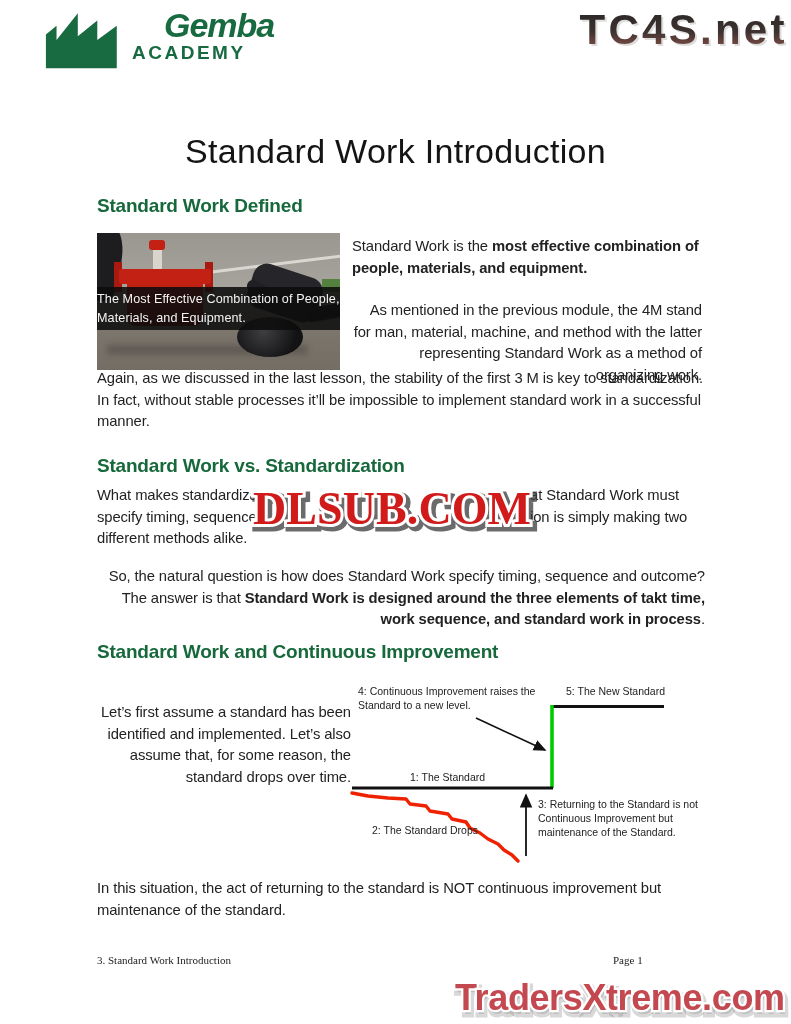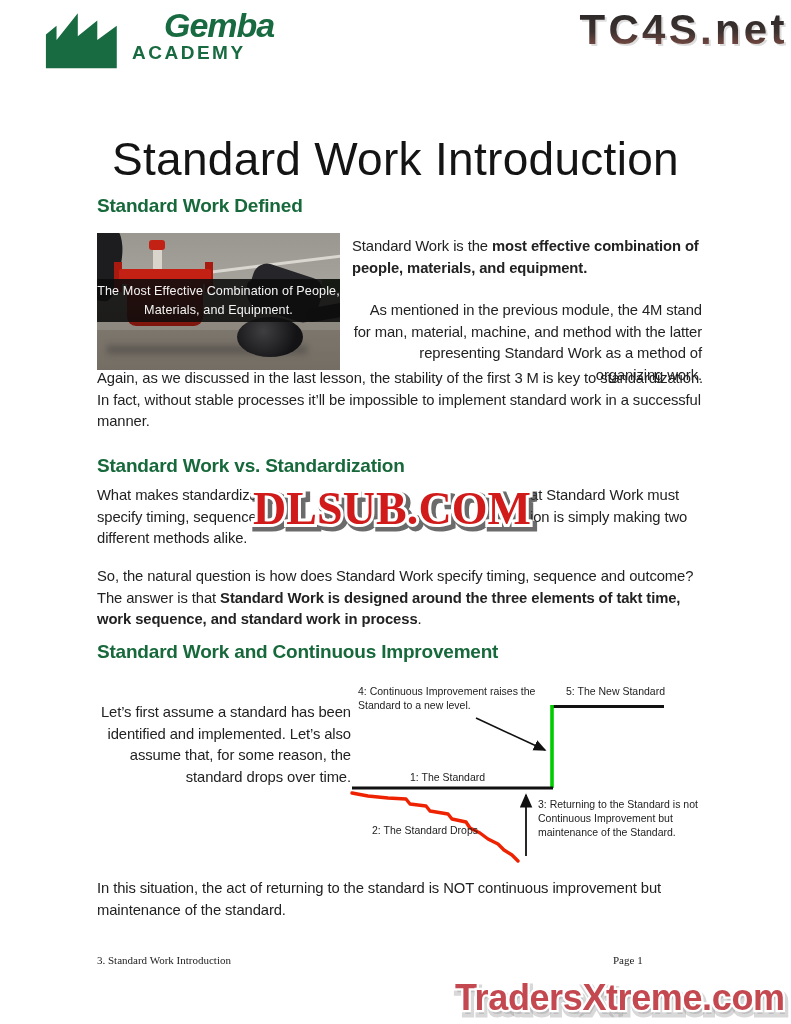--- a/index.html
+++ b/index.html
@@ -8,31 +8,31 @@
           font-family:"Liberation Sans", sans-serif; color:#1f1f1f; }
   .abs { position:absolute; }
 
   
   .logo { left:44px; top:8px; display:flex; align-items:flex-start; }
   .logo-text { margin-left:8px; display:flex; flex-direction:column; }
   .logo-name { font-size:34px; font-weight:bold; font-style:italic; color:#186A40; line-height:34px; letter-spacing:-1px;margin-left:32px; }
   .logo-sub  { font-size:19px; font-weight:bold; color:#186A40; letter-spacing:2.5px; line-height:22px; }
 
   
-  .doc-title { left:0; top:132px; width:791px; text-align:center; font-size:46px; font-weight:400;
+  .doc-title { left:0; top:132px; width:791px; text-align:center; font-size:34px; font-weight:400;
                color:#141414; letter-spacing:0.3px; }
   .h-green { font-size:19px; font-weight:bold; color:#17693B; letter-spacing:-0.2px; }
   .h1 { left:97px; top:195px; }
   .h2 { left:97px; top:455px; }
   .h3 { left:97px; top:641px; }
   .body-text { font-size:14.8px; line-height:21.5px; letter-spacing:-0.1px; color:#222; }
   .col-right1 { left:352px; top:236px; width:350px; }
   .para-gap { margin-top:21px;text-align:right; }
   .p-again { left:97px; top:368px; width:608px; }
-  .p-so    { left:97px; top:566px; width:608px; }
+  .p-so    { left:97px; top:566px; width:608px;text-align:right; }
   .col-left3 { left:97px; top:681px; width:254px; }
   .p-situation { left:97px; top:878px; width:608px; }
 
   
   .p-obscured { left:97px; top:485px; width:608px; }
   .ob-line { position:relative; height:21.5px; }
   .ob-right { position:absolute; left:433px; top:0; }
 
   
   .photo { left:97px; top:233px; width:243px; height:137px; overflow:hidden;
@@ -46,22 +46,22 @@
   .ph-body { position:absolute; left:30px; top:51px; width:76px; height:42px; background:linear-gradient(#c32113,#7c150c); border-radius:0 0 9px 9px; }
   .ph-hoop { position:absolute; left:56px; top:14px; width:9px; height:24px; background:#d9d5cd; }
   .ph-hooptip { position:absolute; left:52px; top:7px; width:16px; height:10px; background:#c32113; border-radius:3px; }
   .ph-crew { position:absolute; left:152px; top:37px; width:72px; height:46px; background:#26262a; border-radius:14px; transform:rotate(18deg); }
   .ph-arm { position:absolute; left:148px; top:55px; width:46px; height:12px; background:#202024; border-radius:6px; transform:rotate(28deg); }
   .ph-leg { position:absolute; left:208px; top:72px; width:48px; height:14px; background:#1e1e22; border-radius:6px; transform:rotate(-10deg); }
   .ph-tire { position:absolute; left:140px; top:84px; width:66px; height:40px; border-radius:50%;
              background:radial-gradient(circle at 40% 35%,#3f3f42,#131315 70%); }
   .ph-dark-low { position:absolute; left:0; top:97px; width:243px; height:40px; background:rgba(62,54,46,0.22); }
   .ph-streak { position:absolute; left:10px; top:112px; width:200px; height:9px; background:rgba(25,25,25,0.28); filter:blur(3px); }
-  .ph-band { position:absolute; left:0; top:46px; width:243px; height:43px; background:rgba(12,12,12,0.88);
-             color:#f4f4f4; font-size:12.6px; line-height:19px; text-align:center; padding-top:3px; letter-spacing:0.1px; }
+  .ph-band { position:absolute; left:0; top:54px; width:243px; height:43px; background:rgba(12,12,12,0.88);
+             color:#f4f4f4; font-size:12.6px; line-height:19px; padding-top:3px; letter-spacing:0.1px; }
 
   
   .diagram { left:348px; top:682px; }
   .dg-label { font-size:10.5px; fill:#222; font-family:"Liberation Sans",sans-serif; }
 
   
   .wm-top { left:570px; top:2px; }
   .wm-dlsub { left:246px; top:478px; }
   .wm-bottom { left:448px; top:972px; }
 

